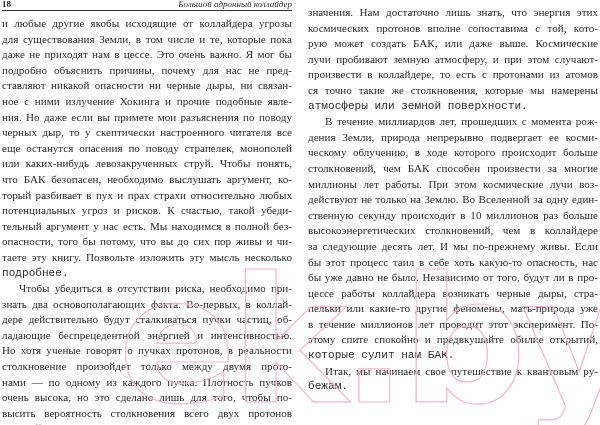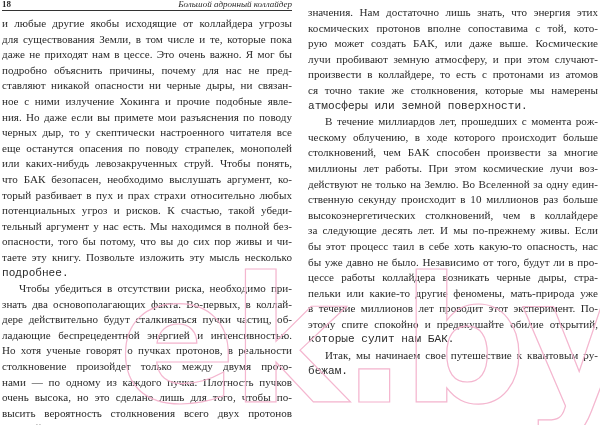--- a/index.html
+++ b/index.html
@@ -63,20 +63,21 @@
 <div class="page right">
   <div class="body" id="right-body">
       <span class="line">значения. Нам достаточно лишь знать, что энергия этих</span>
       <span class="line">космических протонов вполне сопоставима с той, кото-</span>
       <span class="line">рую может создать БАК, или даже выше. Космические</span>
       <span class="line">лучи пробивают земную атмосферу, и при этом случают-</span>
       <span class="line">произвести в коллайдере, то есть с протонами из атомов</span>
       <span class="line">ся точно такие же столкновения, которые мы намерены</span>
       <span class="line last">атмосферы или земной поверхности.</span>
       <span class="line indent">В течение миллиардов лет, прошедших с момента рож-</span>
+      <span class="line">дения Земли, природа непрерывно подвергает ее косми-</span>
       <span class="line">ческому облучению, в ходе которого происходит больше</span>
       <span class="line">столкновений, чем БАК способен произвести за многие</span>
       <span class="line">миллионы лет работы. При этом космические лучи воз-</span>
       <span class="line">действуют не только на Землю. Во Вселенной за одну един-</span>
       <span class="line">ственную секунду происходит в 10 миллионов раз больше</span>
       <span class="line">высокоэнергетических столкновений, чем в коллайдере</span>
       <span class="line">за следующие десять лет. И мы по-прежнему живы. Если</span>
       <span class="line">бы этот процесс таил в себе хоть какую-то опасность, нас</span>
       <span class="line">бы уже давно не было. Независимо от того, будут ли в про-</span>
       <span class="line">цессе работы коллайдера возникать черные дыры, стра-</span>

